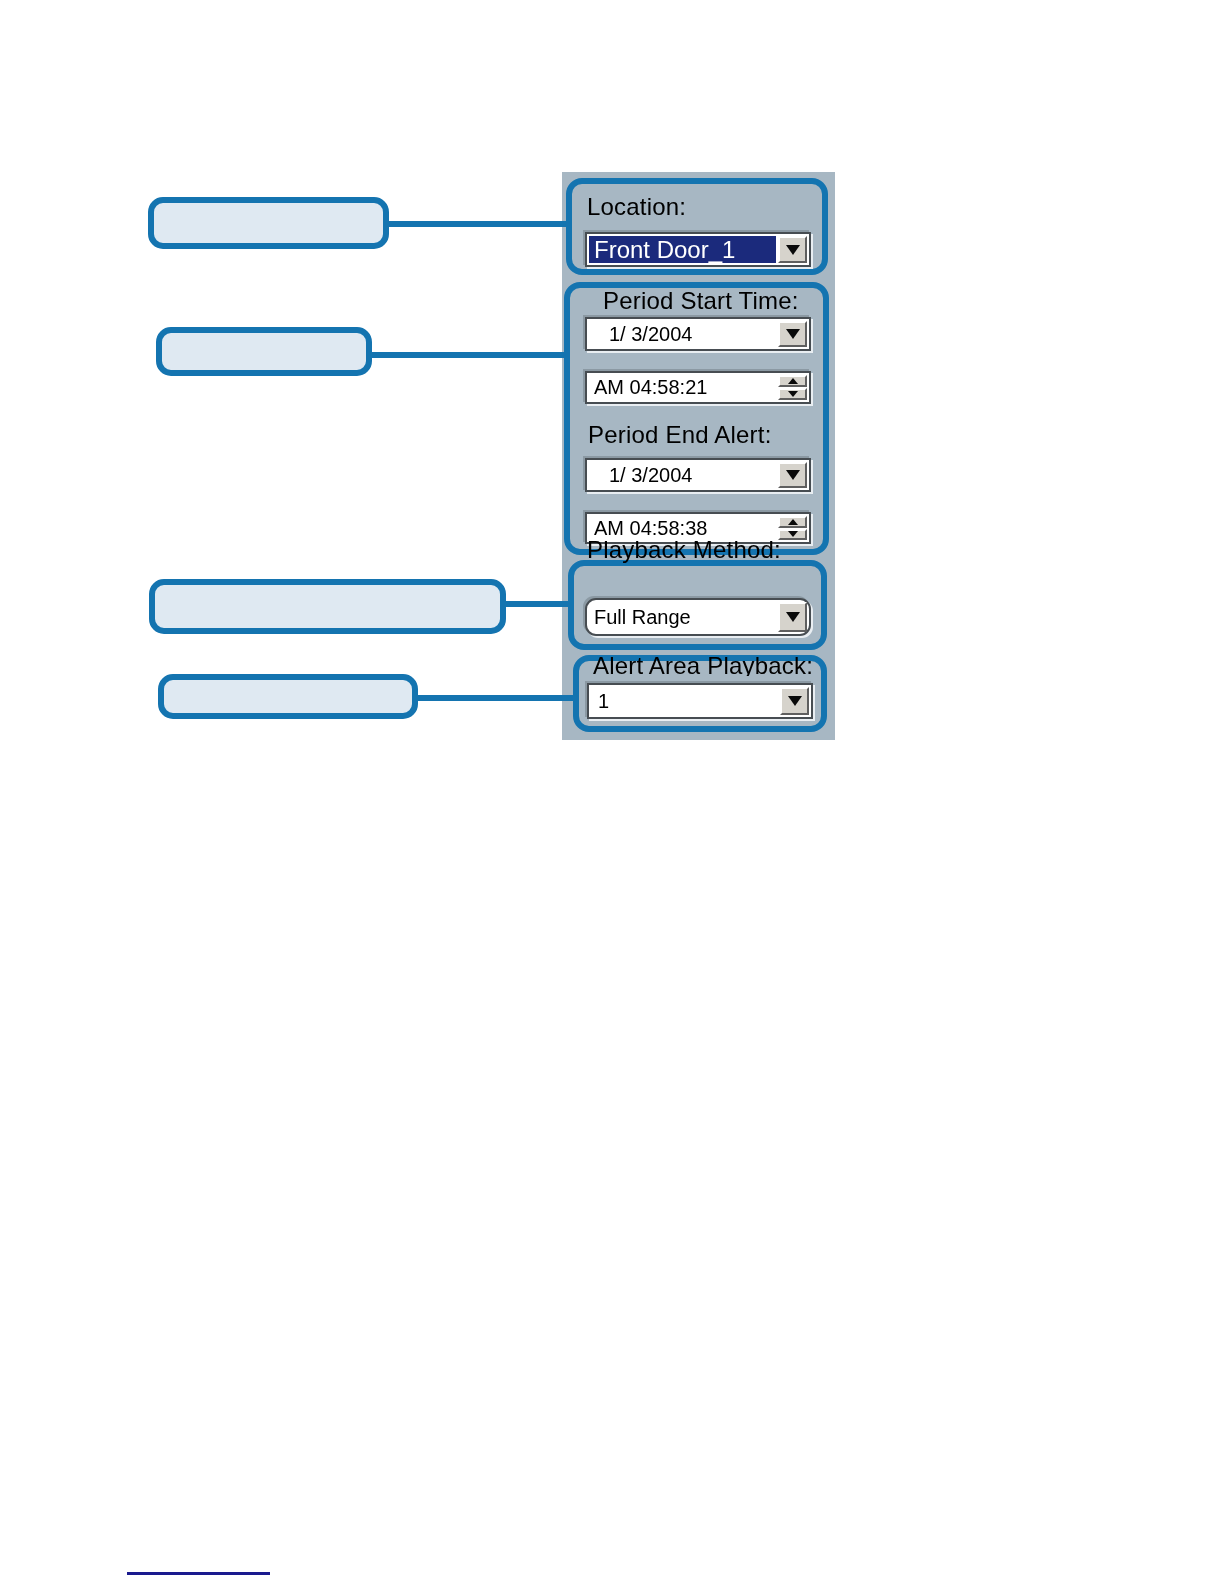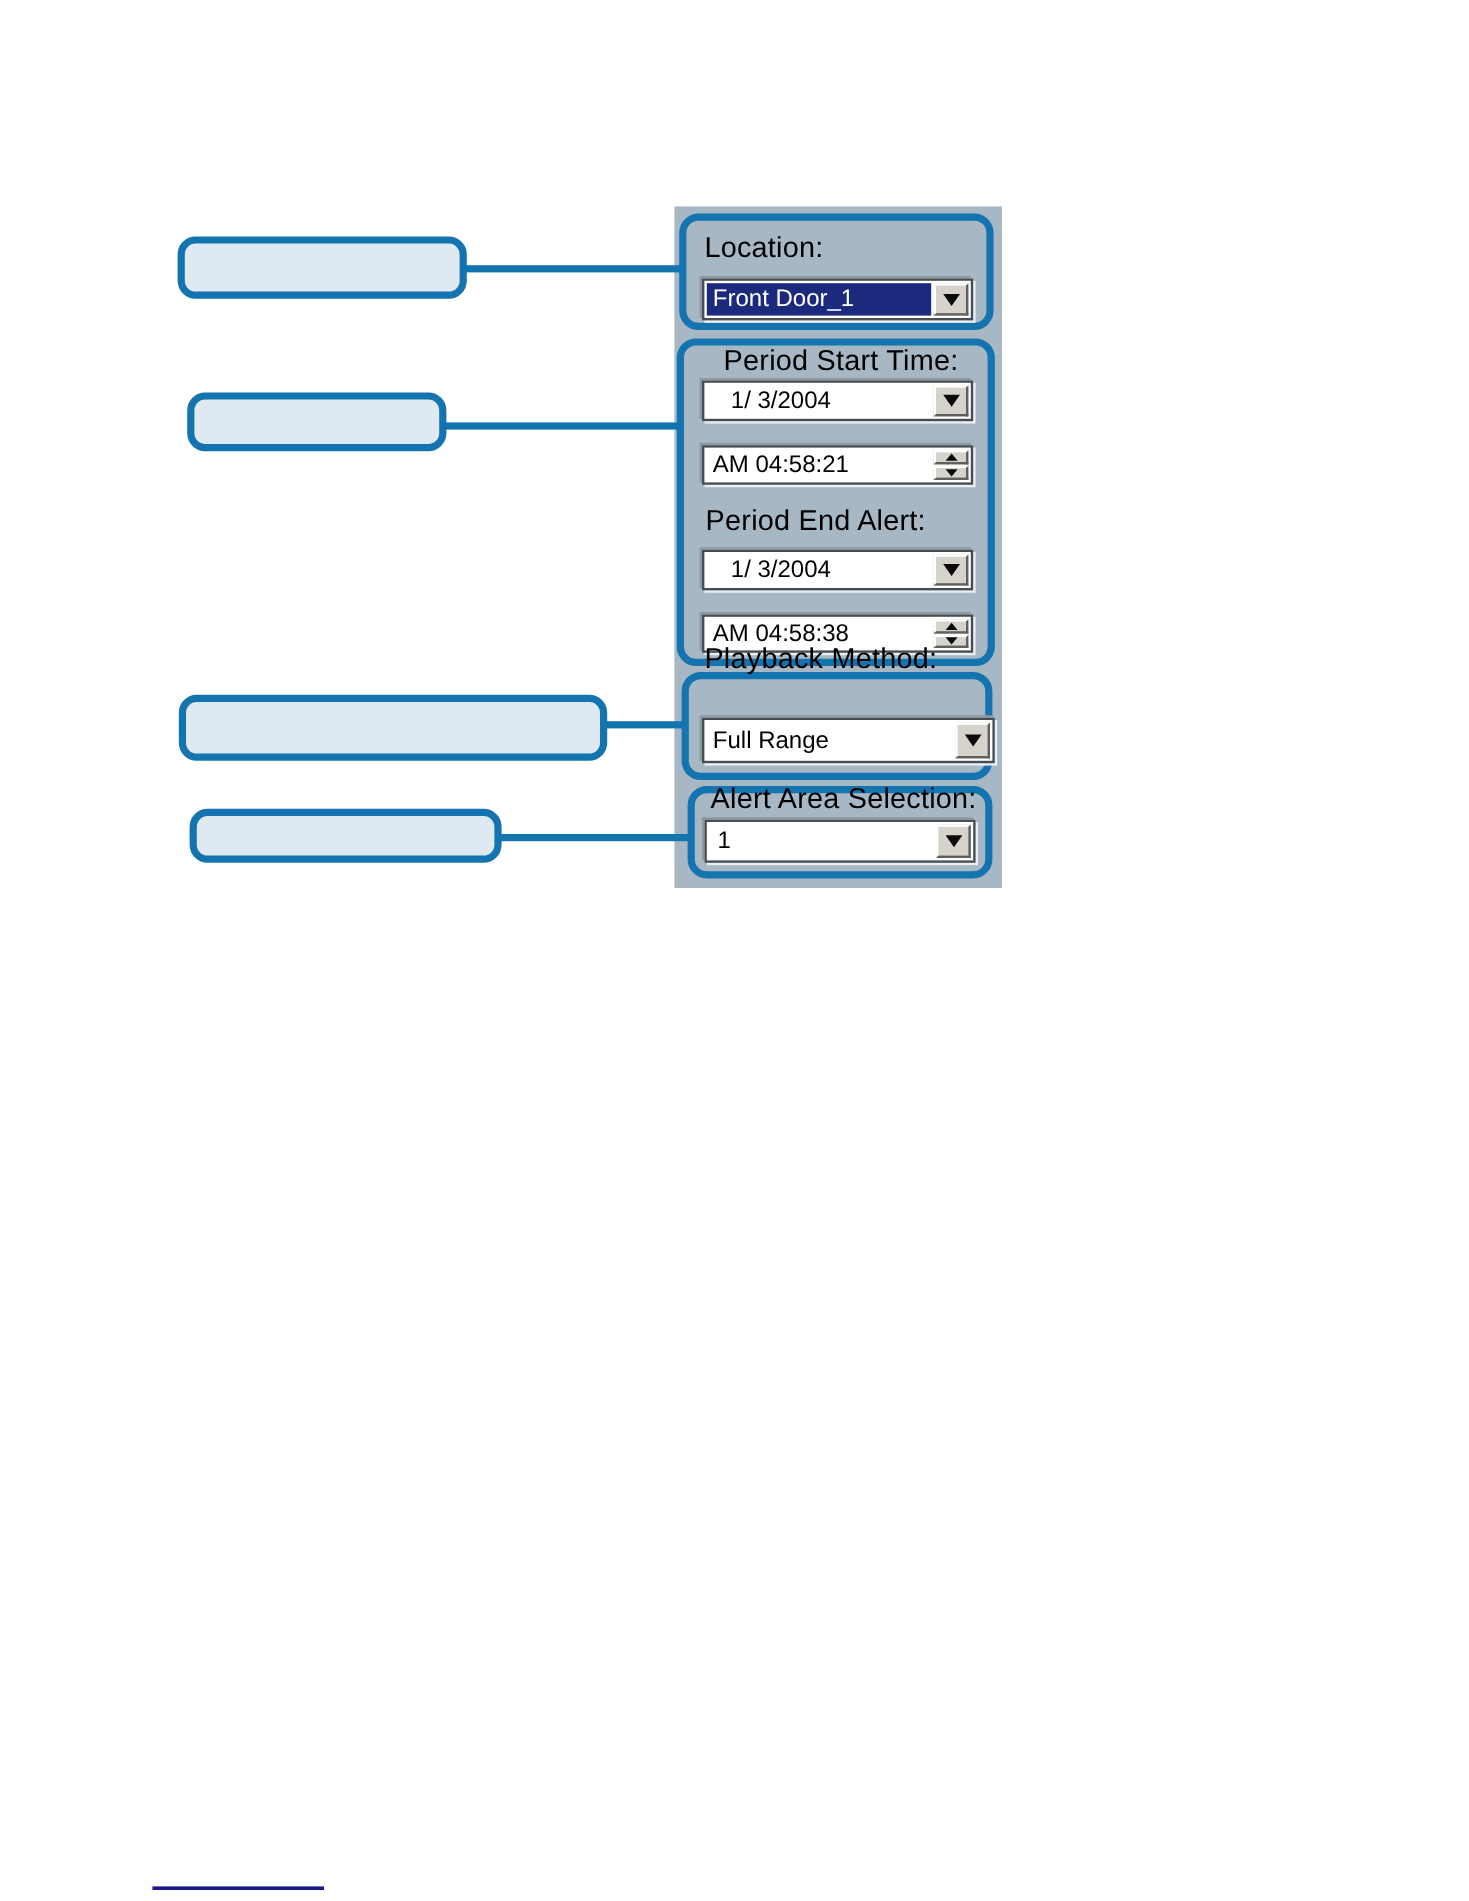--- a/index.html
+++ b/index.html
@@ -40,21 +40,21 @@
   }
   .field-text{
     position:absolute;left:0;top:0;bottom:0;right:34px;
     display:flex;align-items:center;font-size:20px;color:#000;
     padding-left:7px;white-space:nowrap;overflow:hidden;
   }
   .indent{padding-left:22px;}
   .sel{
     position:absolute;left:2px;top:2px;bottom:2px;right:33px;
     background:#1b2a7c;color:#ffffff;display:flex;align-items:center;
-    font-size:20px;padding-left:5px;white-space:nowrap;overflow:hidden;
+    font-size:24px;padding-left:5px;white-space:nowrap;overflow:hidden;
   }
   .combo-btn{
     position:absolute;right:2px;top:2px;bottom:2px;width:29px;
     background:#d6d3cc;border:2px solid;border-color:#ffffff #5f5f5f #5f5f5f #ffffff;
     box-sizing:border-box;display:flex;align-items:center;justify-content:center;
   }
   .spin-col{
     position:absolute;right:2px;top:2px;bottom:2px;width:29px;
     display:flex;flex-direction:column;gap:1px;
   }
@@ -128,29 +128,29 @@
     <div class="spin-btn">
       <span class="tri-up-sm"></span>
     </div>
     <div class="spin-btn">
       <span class="tri-down-sm"></span>
     </div>
   </div>
 </div>
 
 <div class="dlg-label" style="left:587px;top:537px;">Playback Method:</div>
-<div class="field" style="left:585px;top:598px;width:244px;height:38px;">
+<div class="field" style="left:585px;top:598px;width:226px;height:38px;border-radius:11px;">
   <div class="field-text">Full Range</div>
   <div class="combo-btn">
     <span class="tri-down"></span>
   </div>
 </div>
 
 <div class="dlg-label clip-top" style="left:588px;top:656px;width:230px;">
-  <span>Alert Area Selection:</span>
+  <span>Alert Area Playback:</span>
 </div>
 <div class="field" style="left:587px;top:683px;width:226px;height:36px;">
   <div class="field-text" style="padding-left:9px;">1</div>
   <div class="combo-btn">
     <span class="tri-down"></span>
   </div>
 </div>
 
 <div class="footer-rule" style="left:127px;top:1572px;width:143px;height:3px;"></div>
 

